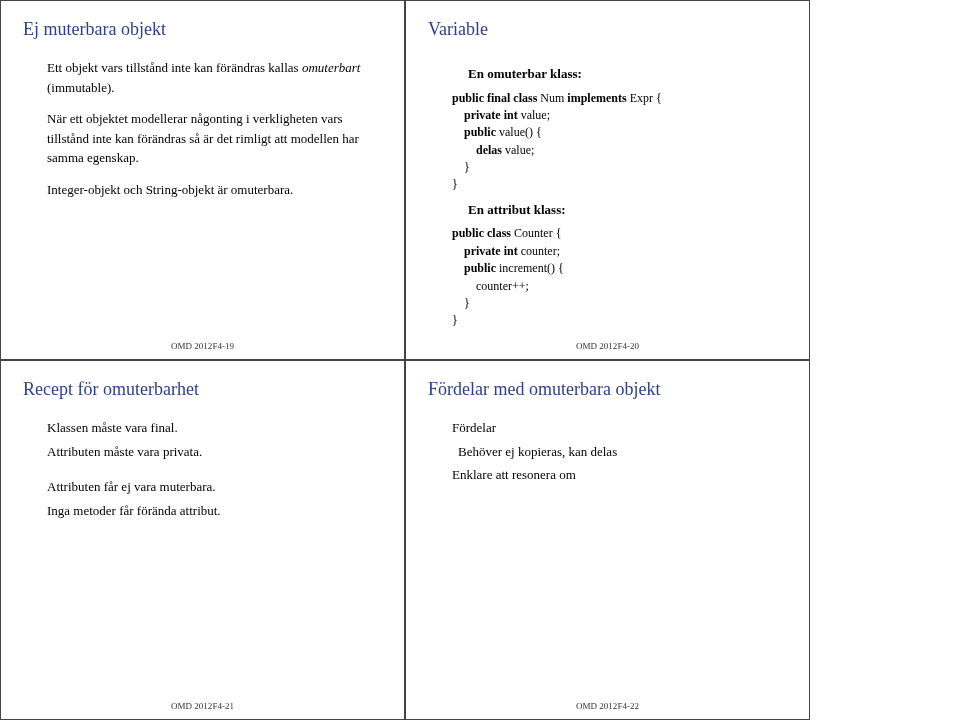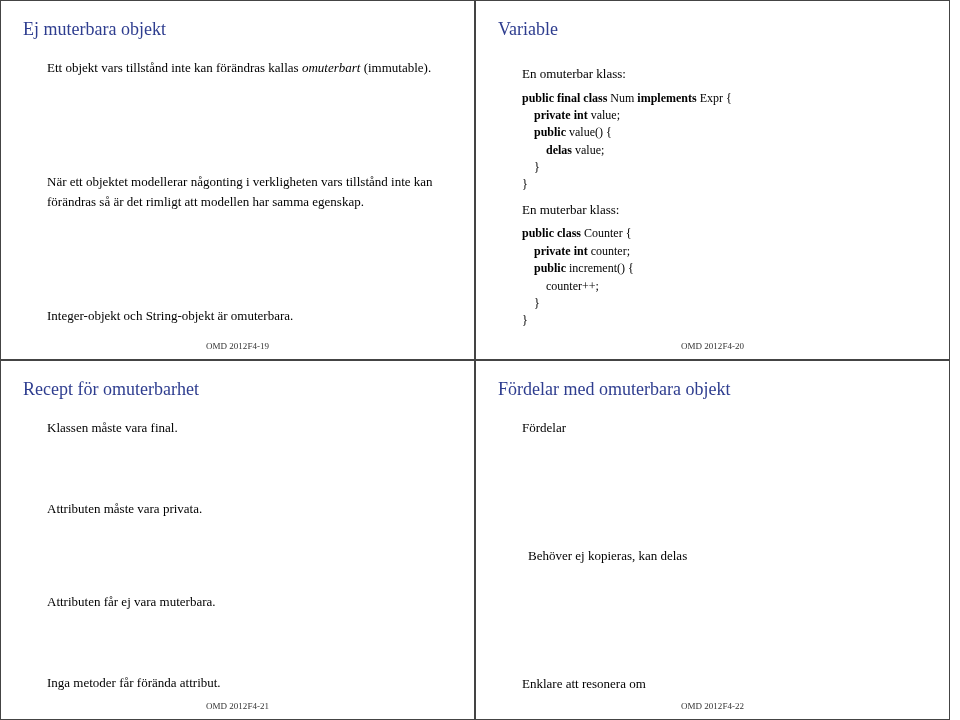--- a/index.html
+++ b/index.html
@@ -9,42 +9,42 @@
     font-family: Georgia, 'Times New Roman', serif;
     color: #000;
     width: 960px;
     height: 720px;
     overflow: hidden;
   }
   .grid {
     display: grid;
     grid-template-columns: 1fr 1fr;
     grid-template-rows: 1fr 1fr;
-    width: 950px;
+    width: 810px;
     height: 720px;
   }
   .panel {
     border: 1px solid #444;
     box-sizing: border-box;
     padding: 18px 22px 8px 22px;
     display: flex;
     flex-direction: column;
     position: relative;
   }
   .title {
     color: #2e3d8f;
     font-size: 18px;
     font-weight: normal;
     margin: 0 0 18px 0;
   }
   .content {
     flex: 1;
     display: flex;
     flex-direction: column;
-    justify-content: space-between;
+    justify-content: flex-start;
     padding-left: 24px;
     font-size: 13px;
     line-height: 1.5;
   }
   .content p {
     margin: 0 0 12px 0;
   }
   .italic { font-style: italic; }
   .footer {
     display: flex;
@@ -55,21 +55,22 @@
   }
   .code {
     font-family: Georgia, serif;
     font-size: 12px;
     line-height: 1.45;
     white-space: pre;
   }
   .kw { font-weight: bold; }
   .subhead {
     font-size: 13px;
-    margin: 6px 0 6px 0;
+    margin: 6px 0 6px 16px;
+    font-weight: bold;
   }
   .content-top {
     flex: 1;
     display: flex;
     flex-direction: column;
     padding-left: 24px;
     font-size: 13px;
     line-height: 1.5;
   }
 </style>
@@ -94,21 +95,21 @@
   <div class="panel">
     <h2 class="title">Variable</h2>
     <div class="content-top">
       <div class="subhead">En omuterbar klass:</div>
       <div class="code"><span class="kw">public final class </span><span>Num </span><span class="kw">implements </span><span>Expr {</span>
 <span class="kw">    private int </span><span>value;</span>
 <span class="kw">    public </span><span>value() {</span>
 <span class="kw">        delas </span><span>value;</span>
 <span>    }</span>
 <span>}</span></div>
-      <div class="subhead">En muterbar klass:</div>
+      <div class="subhead">En attribut klass:</div>
       <div class="code"><span class="kw">public class </span><span>Counter {</span>
 <span class="kw">    private int </span><span>counter;</span>
 <span class="kw">    public </span><span>increment() {</span>
 <span>        counter++;</span>
 <span>    }</span>
 <span>}</span></div>
     </div>
     <div class="footer">
       <span>OMD 2012</span>
       <span>F4-20</span>

